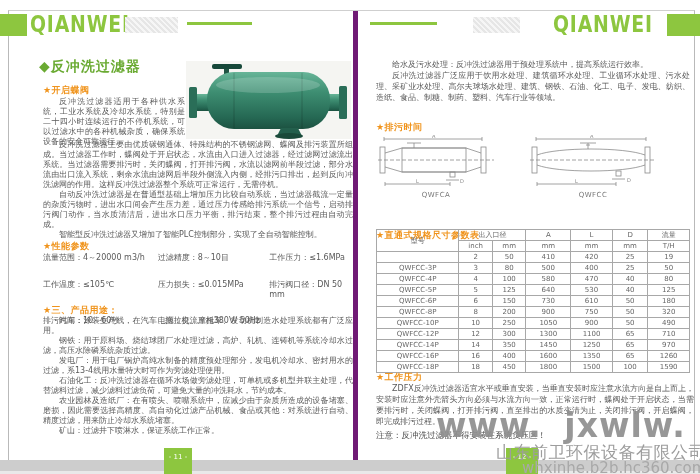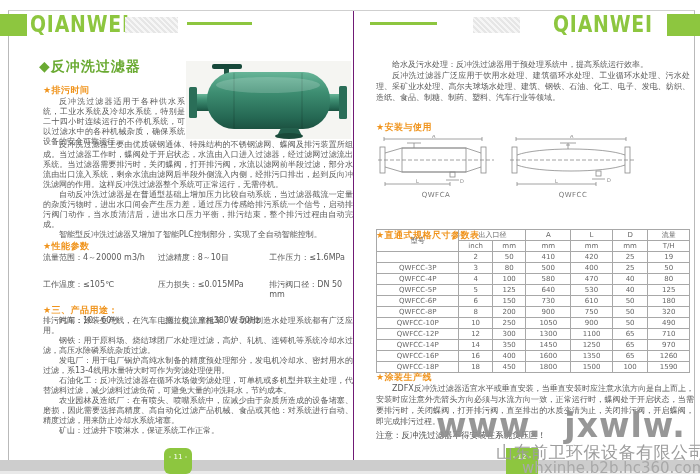--- a/index.html
+++ b/index.html
@@ -1,21 +1,21 @@
 <!DOCTYPE html>
 <html><head>
 <meta charset="utf-8">
 <style>
   html,body{margin:0;padding:0;}
   body{width:700px;height:474px;overflow:hidden;position:relative;background:#ffffff;
        font-family:"DejaVu Sans","Liberation Sans",sans-serif;-webkit-font-smoothing:antialiased;}
   .sheet{position:absolute;left:8px;top:10px;width:685px;height:449px;background:#fff;
          border:1px solid #b9b9b9;border-top-color:#cfcfcf;}
   .page{position:absolute;top:0;height:449px;}
-  .page-left{left:0;width:344px;border-right:1px solid #701a75;}
+  .page-left{left:0;width:344px;border-right:5px solid #701a75;}
   .page-right{left:345px;width:340px;}
   .bottom-strip{position:absolute;left:0;top:460px;width:700px;height:11px;background:#cdcdcd;}
   .bottom-strip2{position:absolute;left:0;top:471px;width:700px;height:3px;background:#e9e9e9;}
 
   
   .hdr-block{position:absolute;top:14px;height:22px;background:#8dc63f;z-index:6;}
   .hdr-block.l{left:0;width:27px;}
   .hdr-block.r{left:667px;width:33px;}
   .logo{position:absolute;top:11px;font-size:23px;font-weight:800;color:#8dc63f;
         letter-spacing:1px;transform:scaleX(.82);transform-origin:left top;z-index:6;white-space:nowrap;}
@@ -36,52 +36,52 @@
   .body-txt p{margin:0;text-indent:2em;}
   #ov-p1{position:absolute;left:34px;top:86px;width:142px;}
   #ov-rest{position:absolute;left:34px;top:129px;width:310px;}
   #photo{position:absolute;left:177px;top:50px;width:165px;height:78px;}
   #params{position:absolute;left:34px;top:241px;width:310px;display:grid;
           grid-template-columns:37% 36% 27%;row-gap:16px;font-size:8px;color:#5a5a5a;}
   #usage{position:absolute;left:34px;top:305px;width:310px;}
 
   
   #intro{position:absolute;left:22px;top:48px;width:314px;line-height:11px;}
-  .figrow{position:absolute;left:22px;top:124px;width:314px;display:flex;gap:12px;}
+  .figrow{position:absolute;left:22px;top:124px;width:314px;display:flex;gap:32px;}
   .fig{display:flex;flex-direction:column;align-items:center;}
   .fig-cap{font-size:7px;color:#777;margin-top:2px;letter-spacing:.5px;}
   #spec-table{position:absolute;left:22px;top:218px;width:314px;border-collapse:collapse;
               font-size:7px;color:#666;table-layout:fixed;}
   #spec-table th,#spec-table td{border:1px solid #a8a8a8;text-align:center;padding:1px 0;
               font-weight:normal;line-height:8px;overflow:hidden;white-space:nowrap;}
   #install-p{position:absolute;left:22px;top:372px;width:318px;line-height:11px;}
   #install-note{position:absolute;left:22px;top:419px;width:318px;font-size:8.5px;
                 font-weight:normal;color:#4a4a4a;}
 
   
   .pagenum{position:absolute;top:448px;height:26px;background:#8dc63f;color:#fff;
            font-size:7px;text-align:center;line-height:18px;z-index:40;}
-  .pagenum.p11{left:164px;width:28px;border-radius:6px;}
+  .pagenum.p11{left:164px;width:28px;}
   .pagenum.p12{left:506px;width:32px;}
 
   
   .wm-big{position:absolute;left:436px;top:406px;font-size:33px;font-weight:800;color:#8f8f8f;
           letter-spacing:1px;word-spacing:10px;z-index:50;white-space:nowrap;opacity:.92;}
   .wm-co{position:absolute;left:496px;top:441px;font-size:17px;color:#9d9d9d;z-index:50;white-space:nowrap;letter-spacing:.5px;}
   .wm-url{position:absolute;left:522px;top:459px;font-size:15px;color:#a8a8a8;z-index:50;white-space:nowrap;}
 </style>
 </head>
 <body>
 
 <div class="sheet">
 
   <div class="page page-left">
     <div class="title">◆反冲洗过滤器</div>
 
-    <div class="sec-h" style="left:34px;top:73px;">★排污时间</div>
+    <div class="sec-h" style="left:34px;top:73px;">★开启蝶阀</div>
 
     <div id="photo">
       <svg width="165" height="78" viewBox="0 0 165 78">
         <defs>
           <linearGradient id="vg" x1="0" y1="0" x2="0" y2="1">
             <stop offset="0" stop-color="#67b598"></stop>
               <stop offset="0.35" stop-color="#3e8e72"></stop>
             <stop offset="0.8" stop-color="#256853"></stop>
               <stop offset="1" stop-color="#1c5241"></stop>
           </linearGradient>
@@ -140,21 +140,21 @@
       <p>矿山：过滤井下喷淋水，保证系统工作正常。</p>
     </div>
   </div>
 
   <div class="page page-right">
     <div id="intro" class="body-txt">
       <p>给水及污水处理：反冲洗过滤器用于预处理系统中，提高系统运行效率。</p>
       <p>反冲洗过滤器广泛应用于饮用水处理、建筑循环水处理、工业循环水处理、污水处理、采矿业水处理、高尔夫球场水处理、建筑、钢铁、石油、化工、电子、发电、纺织、造纸、食品、制糖、制药、塑料、汽车行业等领域。</p>
     </div>
 
-    <div class="sec-h" style="left:22px;top:110px;">★安装与使用</div>
+    <div class="sec-h" style="left:22px;top:110px;">★排污时间</div>
 
     <div class="figrow">
       <div class="fig">
         <svg width="120" height="54" viewBox="0 0 120 54" stroke="#8a8a8a" fill="none" stroke-width="0.8">
           <line x1="8" y1="4" x2="106" y2="4"></line>
           <path d="M8,2 v4 M106,2 v4"></path>
           <text x="56" y="3" font-size="5" fill="#8a8a8a" stroke="none">A</text>
           <rect x="4" y="12" width="5" height="26"></rect>
           <rect x="105" y="12" width="5" height="26"></rect>
           <path d="M9,18 L26,13 H90 L105,18 M9,32 L26,37 H90 L105,32"></path>
@@ -307,21 +307,21 @@
             <td>18</td>
             <td>450</td>
             <td>1800</td>
             <td>1500</td>
             <td>100</td>
             <td>1590</td>
           </tr>
         </tbody>
     </table>
 
-    <div class="sec-h" style="left:22px;top:360px;">★涂装生产线</div>
+    <div class="sec-h" style="left:22px;top:360px;">★工作压力</div>
     <div id="install-p" class="body-txt">
       <p>ZDFX反冲洗过滤器适宜水平或垂直安装，当垂直安装时应注意水流方向是自上而上，安装时应注意外壳箭头方向必须与水流方向一致，正常运行时，蝶阀处于开启状态，当需要排污时，关闭蝶阀，打开排污阀，直至排出的水质变清为止，关闭排污阀，开启蝶阀，即完成排污过程。</p>
     </div>
     <div id="install-note">注意：反冲洗过滤器不得安装在系统负压区！</div>
   </div>
 </div>
 
 <div class="hdr-block l"></div>
 <div class="logo l">QIANWEI</div>
 <div class="hatch l"></div>

